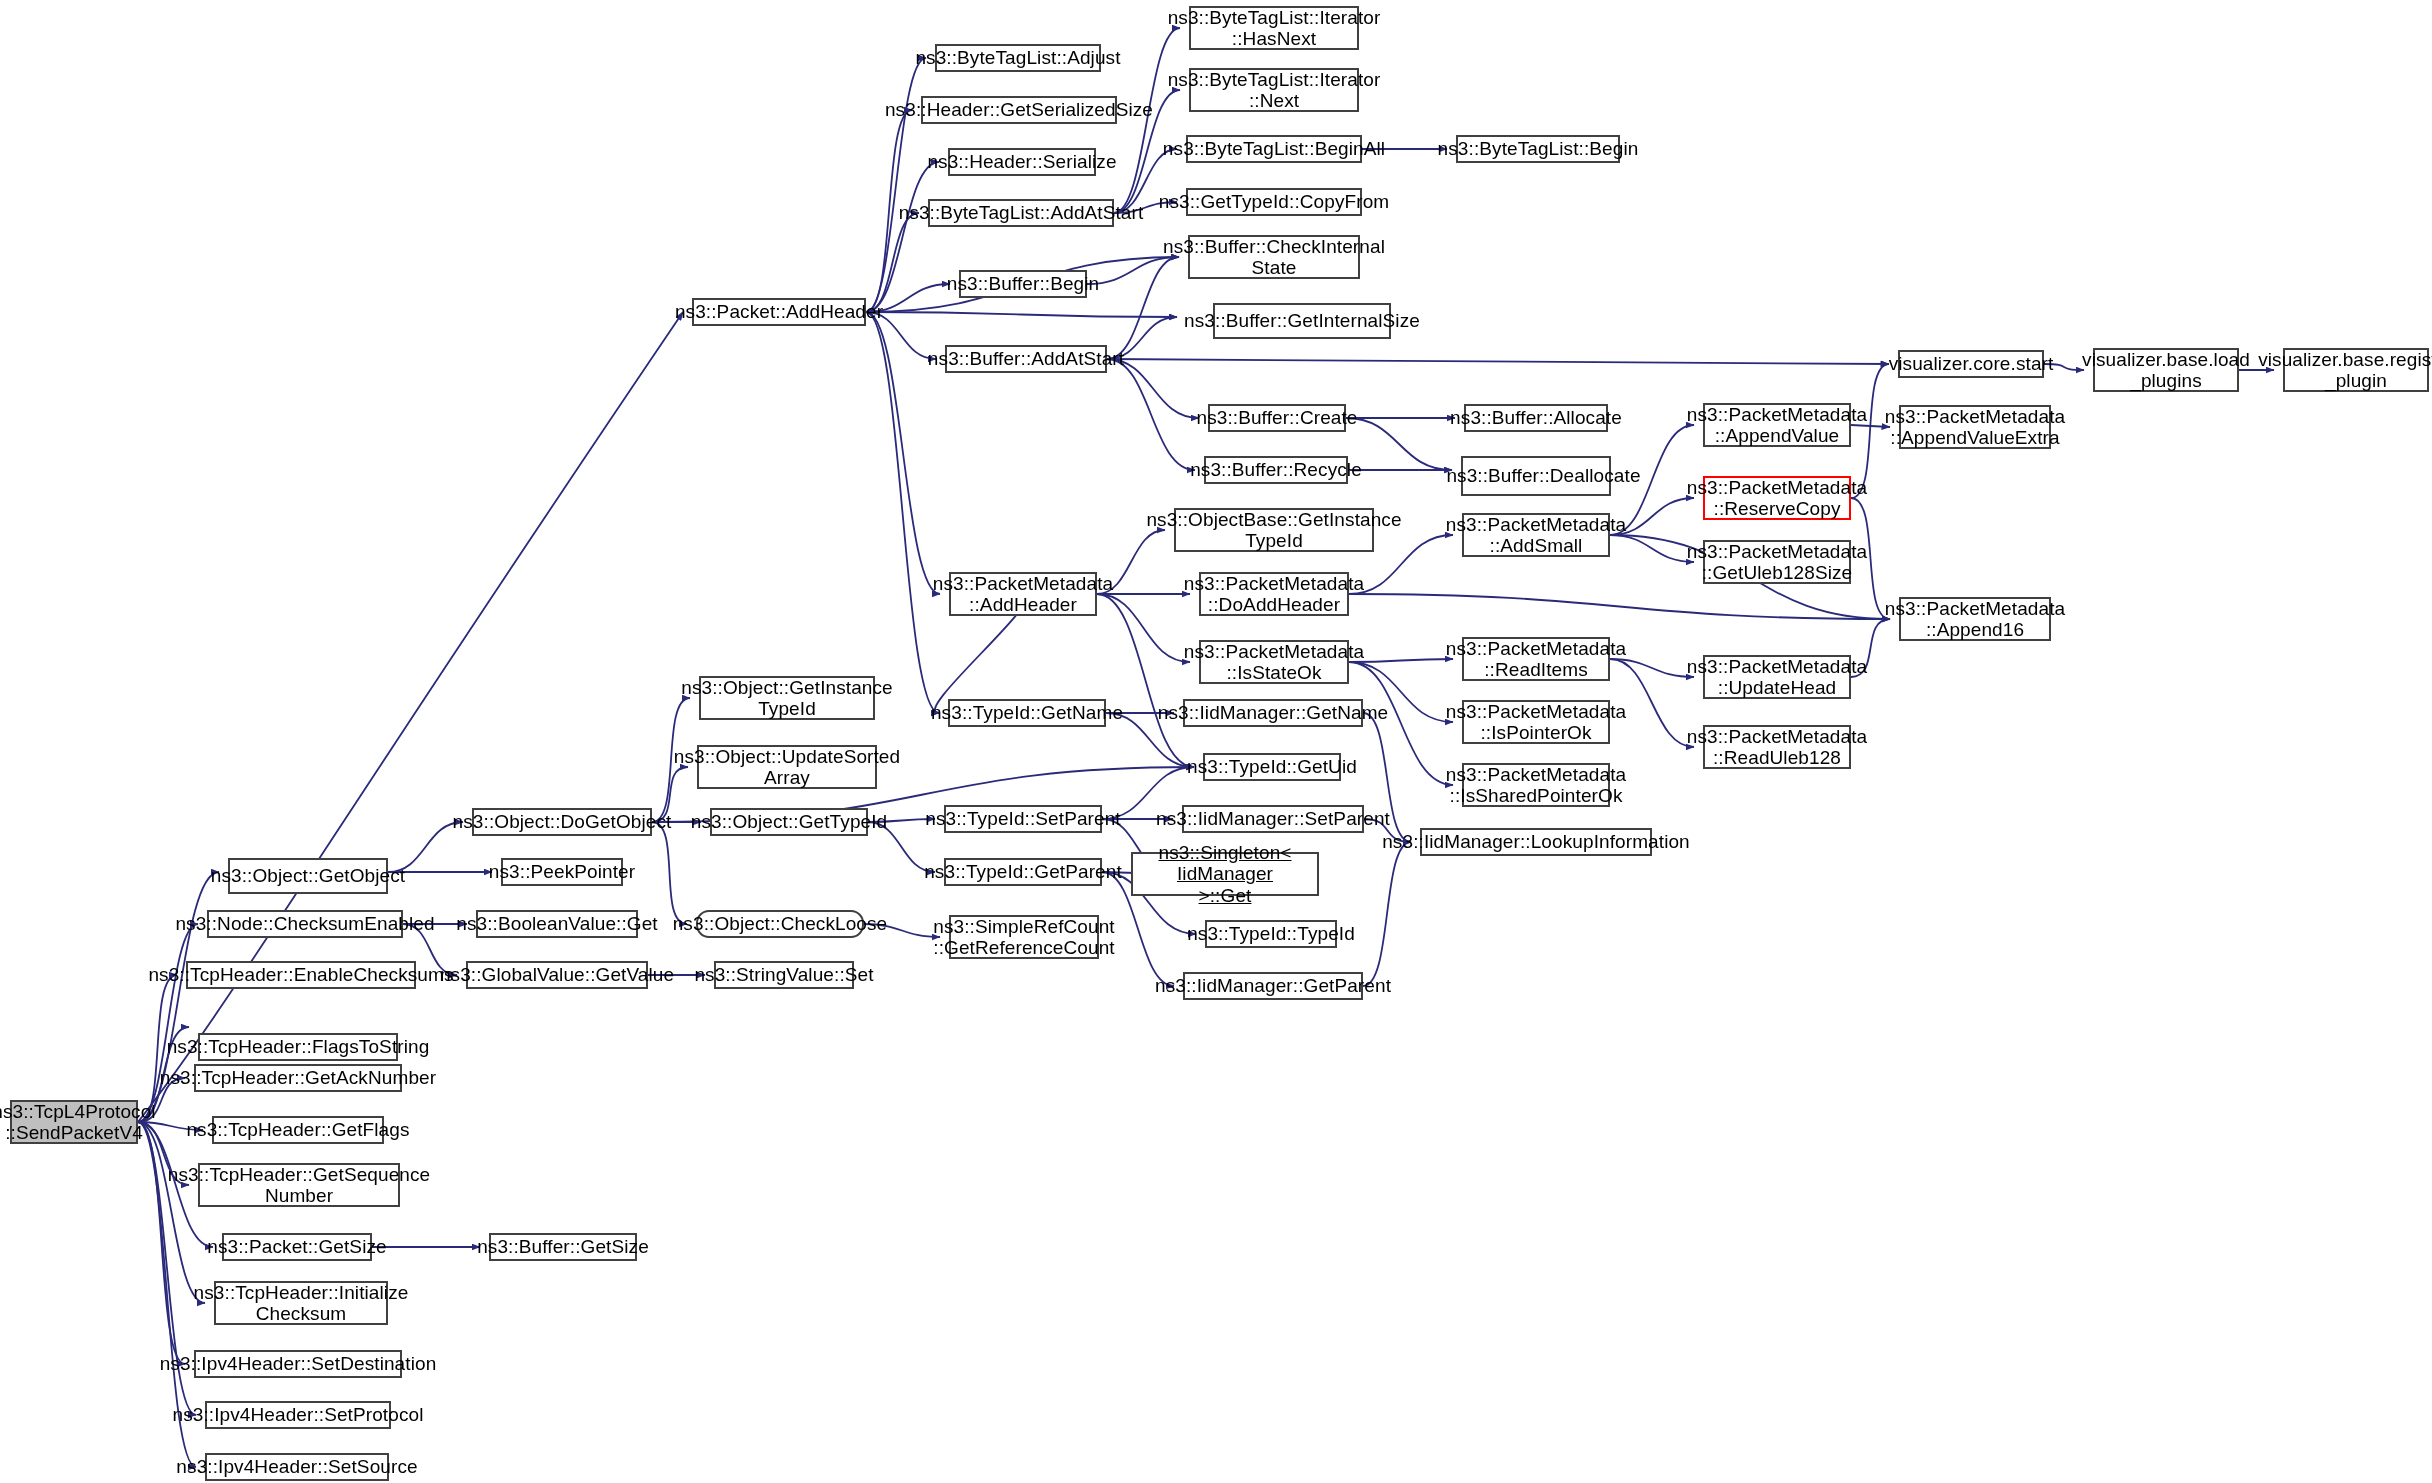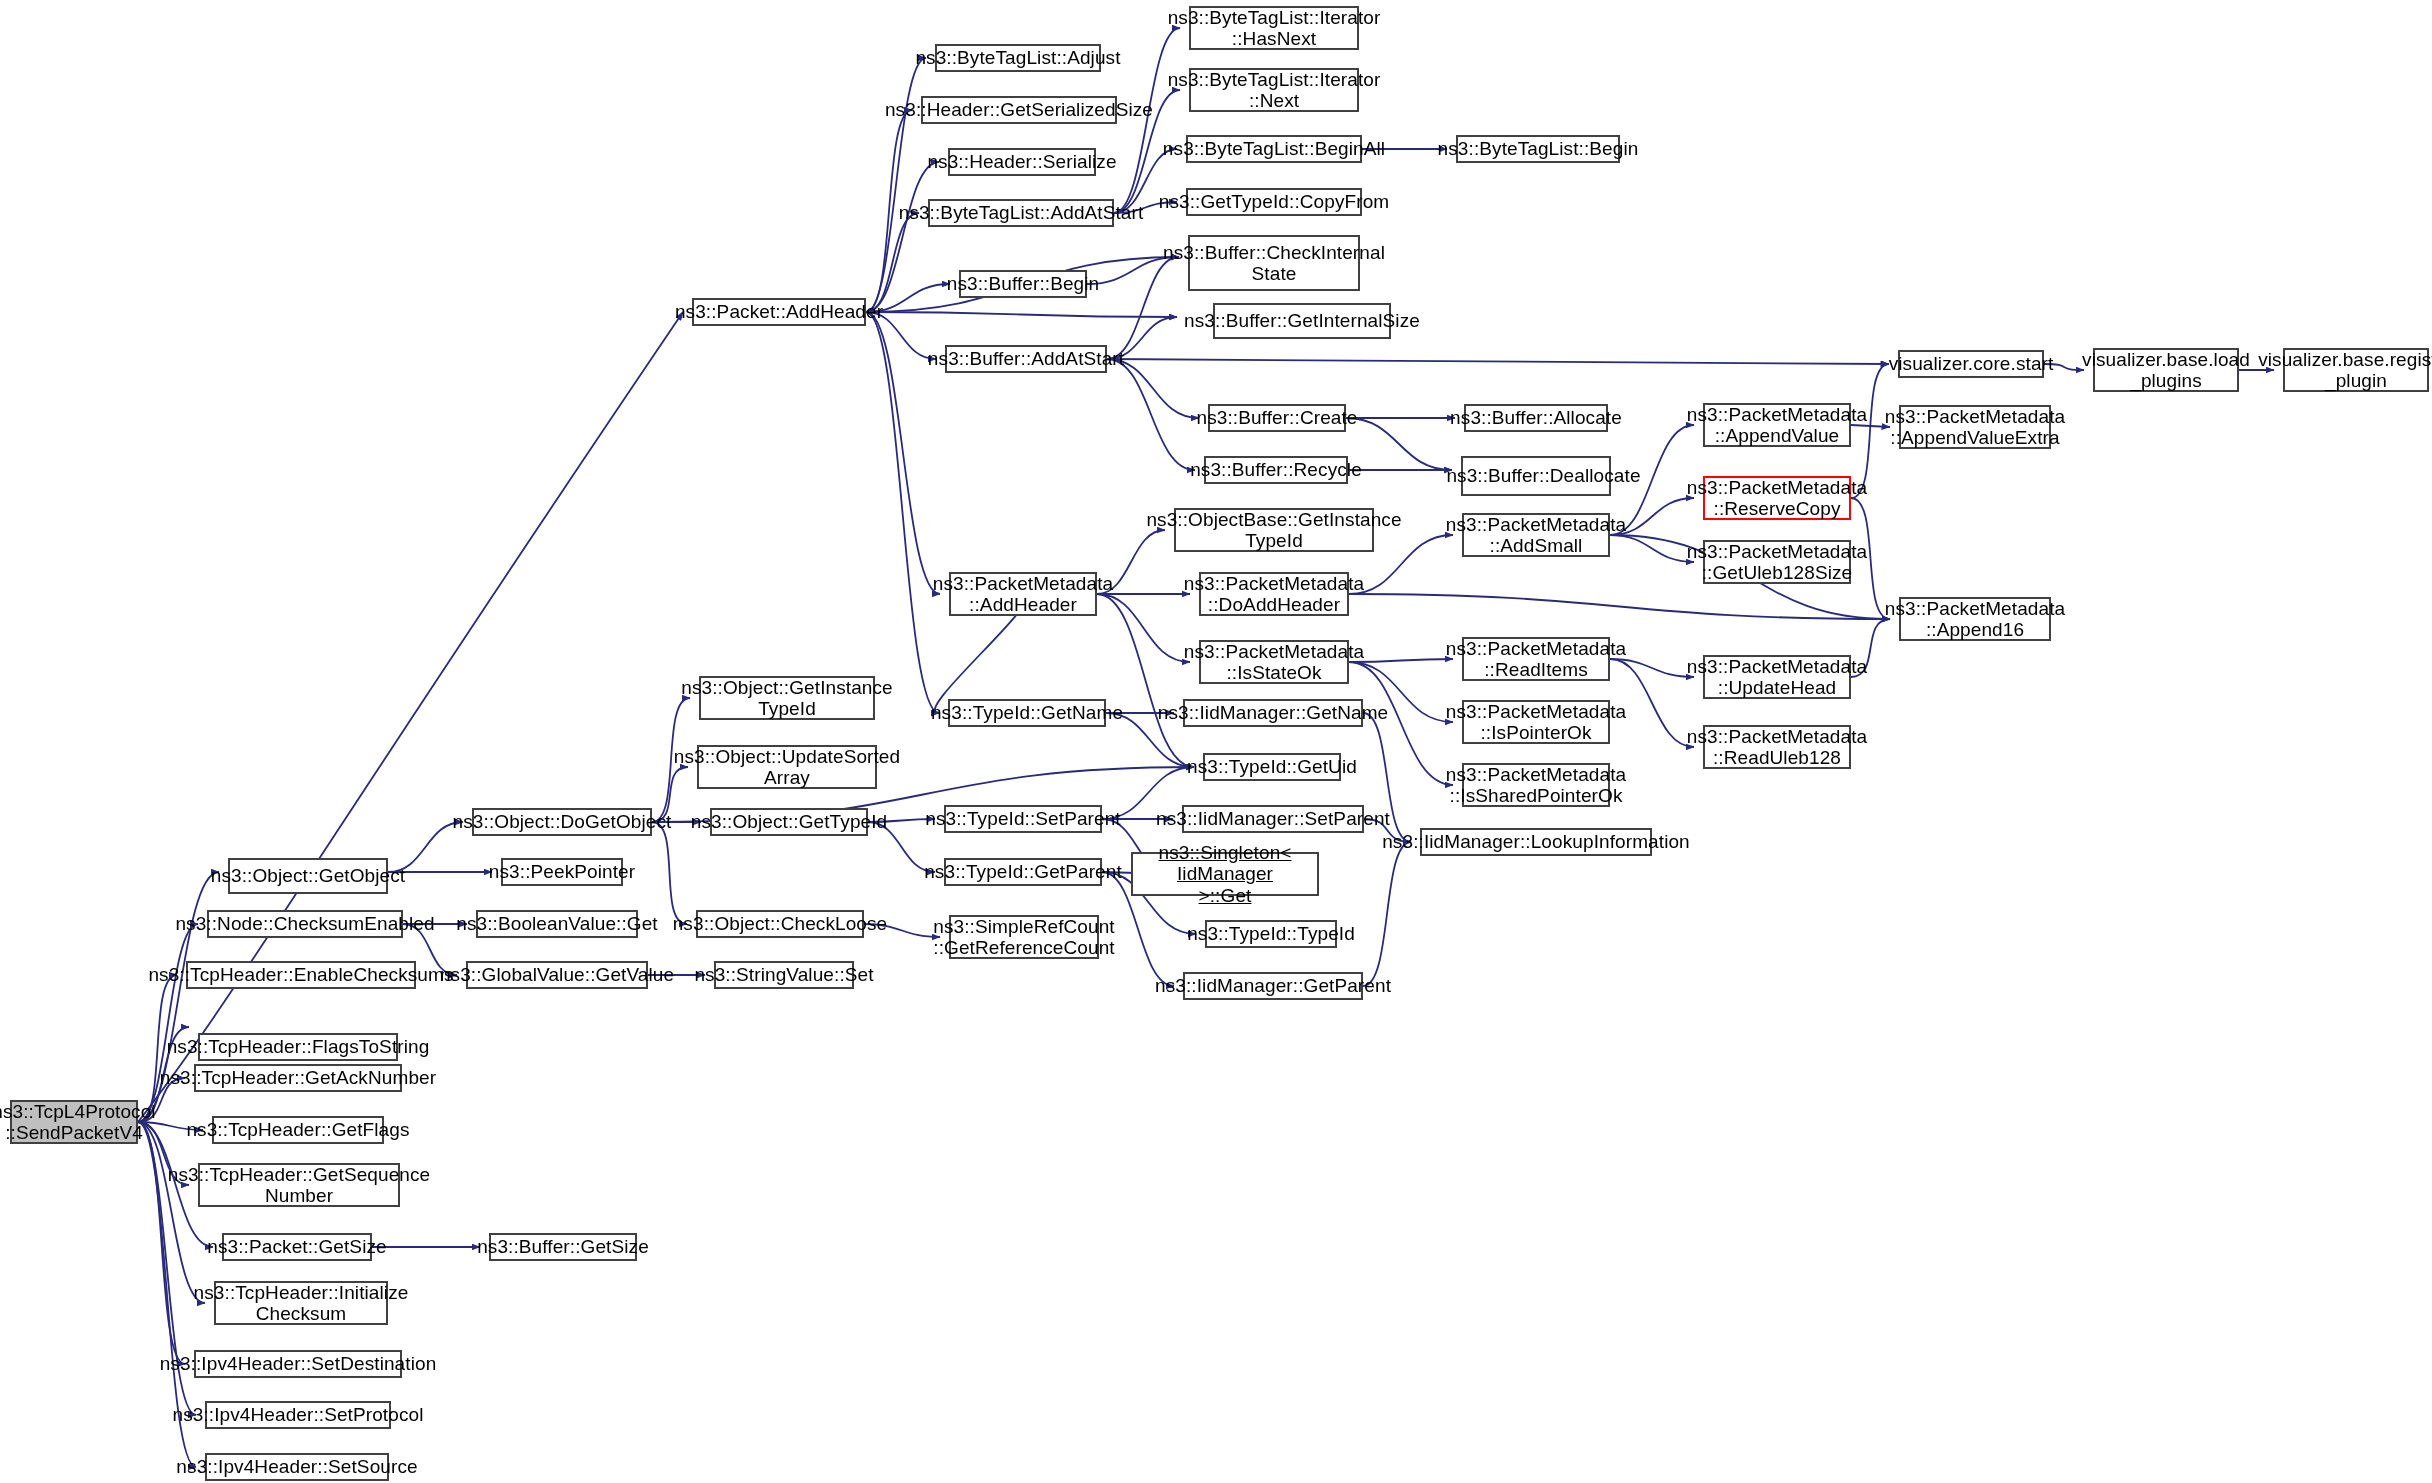--- a/index.html
+++ b/index.html
@@ -168,21 +168,21 @@
       <div class="node" style="left: 489px; top: 1233px; width: 148px; height: 28px;"><span class="node-label">ns3::Buffer::GetSize</span></div>
       <div class="node" style="left: 472px; top: 808px; width: 180px; height: 28px;"><span class="node-label">ns3::Object::DoGetObject</span></div>
       <div class="node" style="left: 501px; top: 858px; width: 122px; height: 28px;"><span class="node-label">ns3::PeekPointer</span></div>
       <div class="node" style="left: 476px; top: 910px; width: 162px; height: 28px;"><span class="node-label">ns3::BooleanValue::Get</span></div>
       <div class="node" style="left: 466px; top: 961px; width: 182px; height: 28px;"><span class="node-label">ns3::GlobalValue::GetValue</span></div>
       <div class="node" style="left: 699px; top: 676px; width: 176px; height: 44px;"><span class="node-label">ns3::Object::GetInstance
 TypeId</span></div>
       <div class="node" style="left: 697px; top: 745px; width: 180px; height: 44px; align-items: center;"><span class="node-label">ns3::Object::UpdateSorted
 Array</span></div>
       <div class="node" style="left: 710px; top: 808px; width: 158px; height: 28px;"><span class="node-label">ns3::Object::GetTypeId</span></div>
-      <div class="node" style="left: 696px; top: 910px; width: 168px; height: 28px;"><span class="node-label">ns3::Object::CheckLoose</span></div>
+      <div class="node" style="left: 696px; top: 910px; width: 168px; height: 28px; border-radius: 13px;"><span class="node-label">ns3::Object::CheckLoose</span></div>
       <div class="node" style="left: 714px; top: 961px; width: 140px; height: 28px;"><span class="node-label">ns3::StringValue::Set</span></div>
       <div class="node" style="left: 692px; top: 298px; width: 174px; height: 28px;"><span class="node-label">ns3::Packet::AddHeader</span></div>
       <div class="node" style="left: 949px; top: 915px; width: 150px; height: 44px;"><span class="node-label">ns3::SimpleRefCount
 ::GetReferenceCount</span></div>
       <div class="node" style="left: 948px; top: 699px; width: 158px; height: 28px;"><span class="node-label">ns3::TypeId::GetName</span></div>
       <div class="node" style="left: 944px; top: 805px; width: 158px; height: 28px;"><span class="node-label">ns3::TypeId::SetParent</span></div>
       <div class="node" style="left: 944px; top: 858px; width: 158px; height: 28px;"><span class="node-label">ns3::TypeId::GetParent</span></div>
       <div class="node" style="left: 949px; top: 572px; width: 148px; height: 44px;"><span class="node-label">ns3::PacketMetadata
 ::AddHeader</span></div>
       <div class="node" style="left: 935px; top: 44px; width: 166px; height: 28px;"><span class="node-label">ns3::ByteTagList::Adjust</span></div>
@@ -205,21 +205,21 @@
       <div class="node" style="left: 1131px; top: 852px; width: 188px; height: 44px; text-decoration: underline;"><span class="node-label">ns3::Singleton&lt; IidManager
 &gt;::Get</span></div>
       <div class="node" style="left: 1205px; top: 920px; width: 132px; height: 28px;"><span class="node-label">ns3::TypeId::TypeId</span></div>
       <div class="node" style="left: 1183px; top: 972px; width: 180px; height: 28px;"><span class="node-label">ns3::IidManager::GetParent</span></div>
       <div class="node" style="left: 1189px; top: 6px; width: 170px; height: 44px;"><span class="node-label">ns3::ByteTagList::Iterator
 ::HasNext</span></div>
       <div class="node" style="left: 1189px; top: 68px; width: 170px; height: 44px;"><span class="node-label">ns3::ByteTagList::Iterator
 ::Next</span></div>
       <div class="node" style="left: 1186px; top: 135px; width: 176px; height: 28px;"><span class="node-label">ns3::ByteTagList::BeginAll</span></div>
       <div class="node" style="left: 1186px; top: 188px; width: 176px; height: 28px;"><span class="node-label">ns3::GetTypeId::CopyFrom</span></div>
-      <div class="node" style="left: 1188px; top: 235px; width: 172px; height: 56px;"><span class="node-label">ns3::Buffer::CheckInternal
+      <div class="node" style="left: 1188px; top: 235px; width: 172px; height: 44px;"><span class="node-label">ns3::Buffer::CheckInternal
 State</span></div>
       <div class="node" style="left: 1198px; top: 303px; width: 178px; height: 36px; margin-left: 15px;"><span class="node-label">ns3::Buffer::GetInternalSize</span></div>
       <div class="node" style="left: 1456px; top: 135px; width: 164px; height: 28px;"><span class="node-label">ns3::ByteTagList::Begin</span></div>
       <div class="node" style="left: 1464px; top: 404px; width: 144px; height: 28px;"><span class="node-label">ns3::Buffer::Allocate</span></div>
       <div class="node" style="left: 1461px; top: 456px; width: 150px; height: 40px; padding-left: 21px;"><span class="node-label">ns3::Buffer::Deallocate</span></div>
       <div class="node" style="left: 1462px; top: 513px; width: 148px; height: 44px;"><span class="node-label">ns3::PacketMetadata
 ::AddSmall</span></div>
       <div class="node" style="left: 1462px; top: 637px; width: 148px; height: 44px;"><span class="node-label">ns3::PacketMetadata
 ::ReadItems</span></div>
       <div class="node" style="left: 1462px; top: 700px; width: 148px; height: 44px;"><span class="node-label">ns3::PacketMetadata

